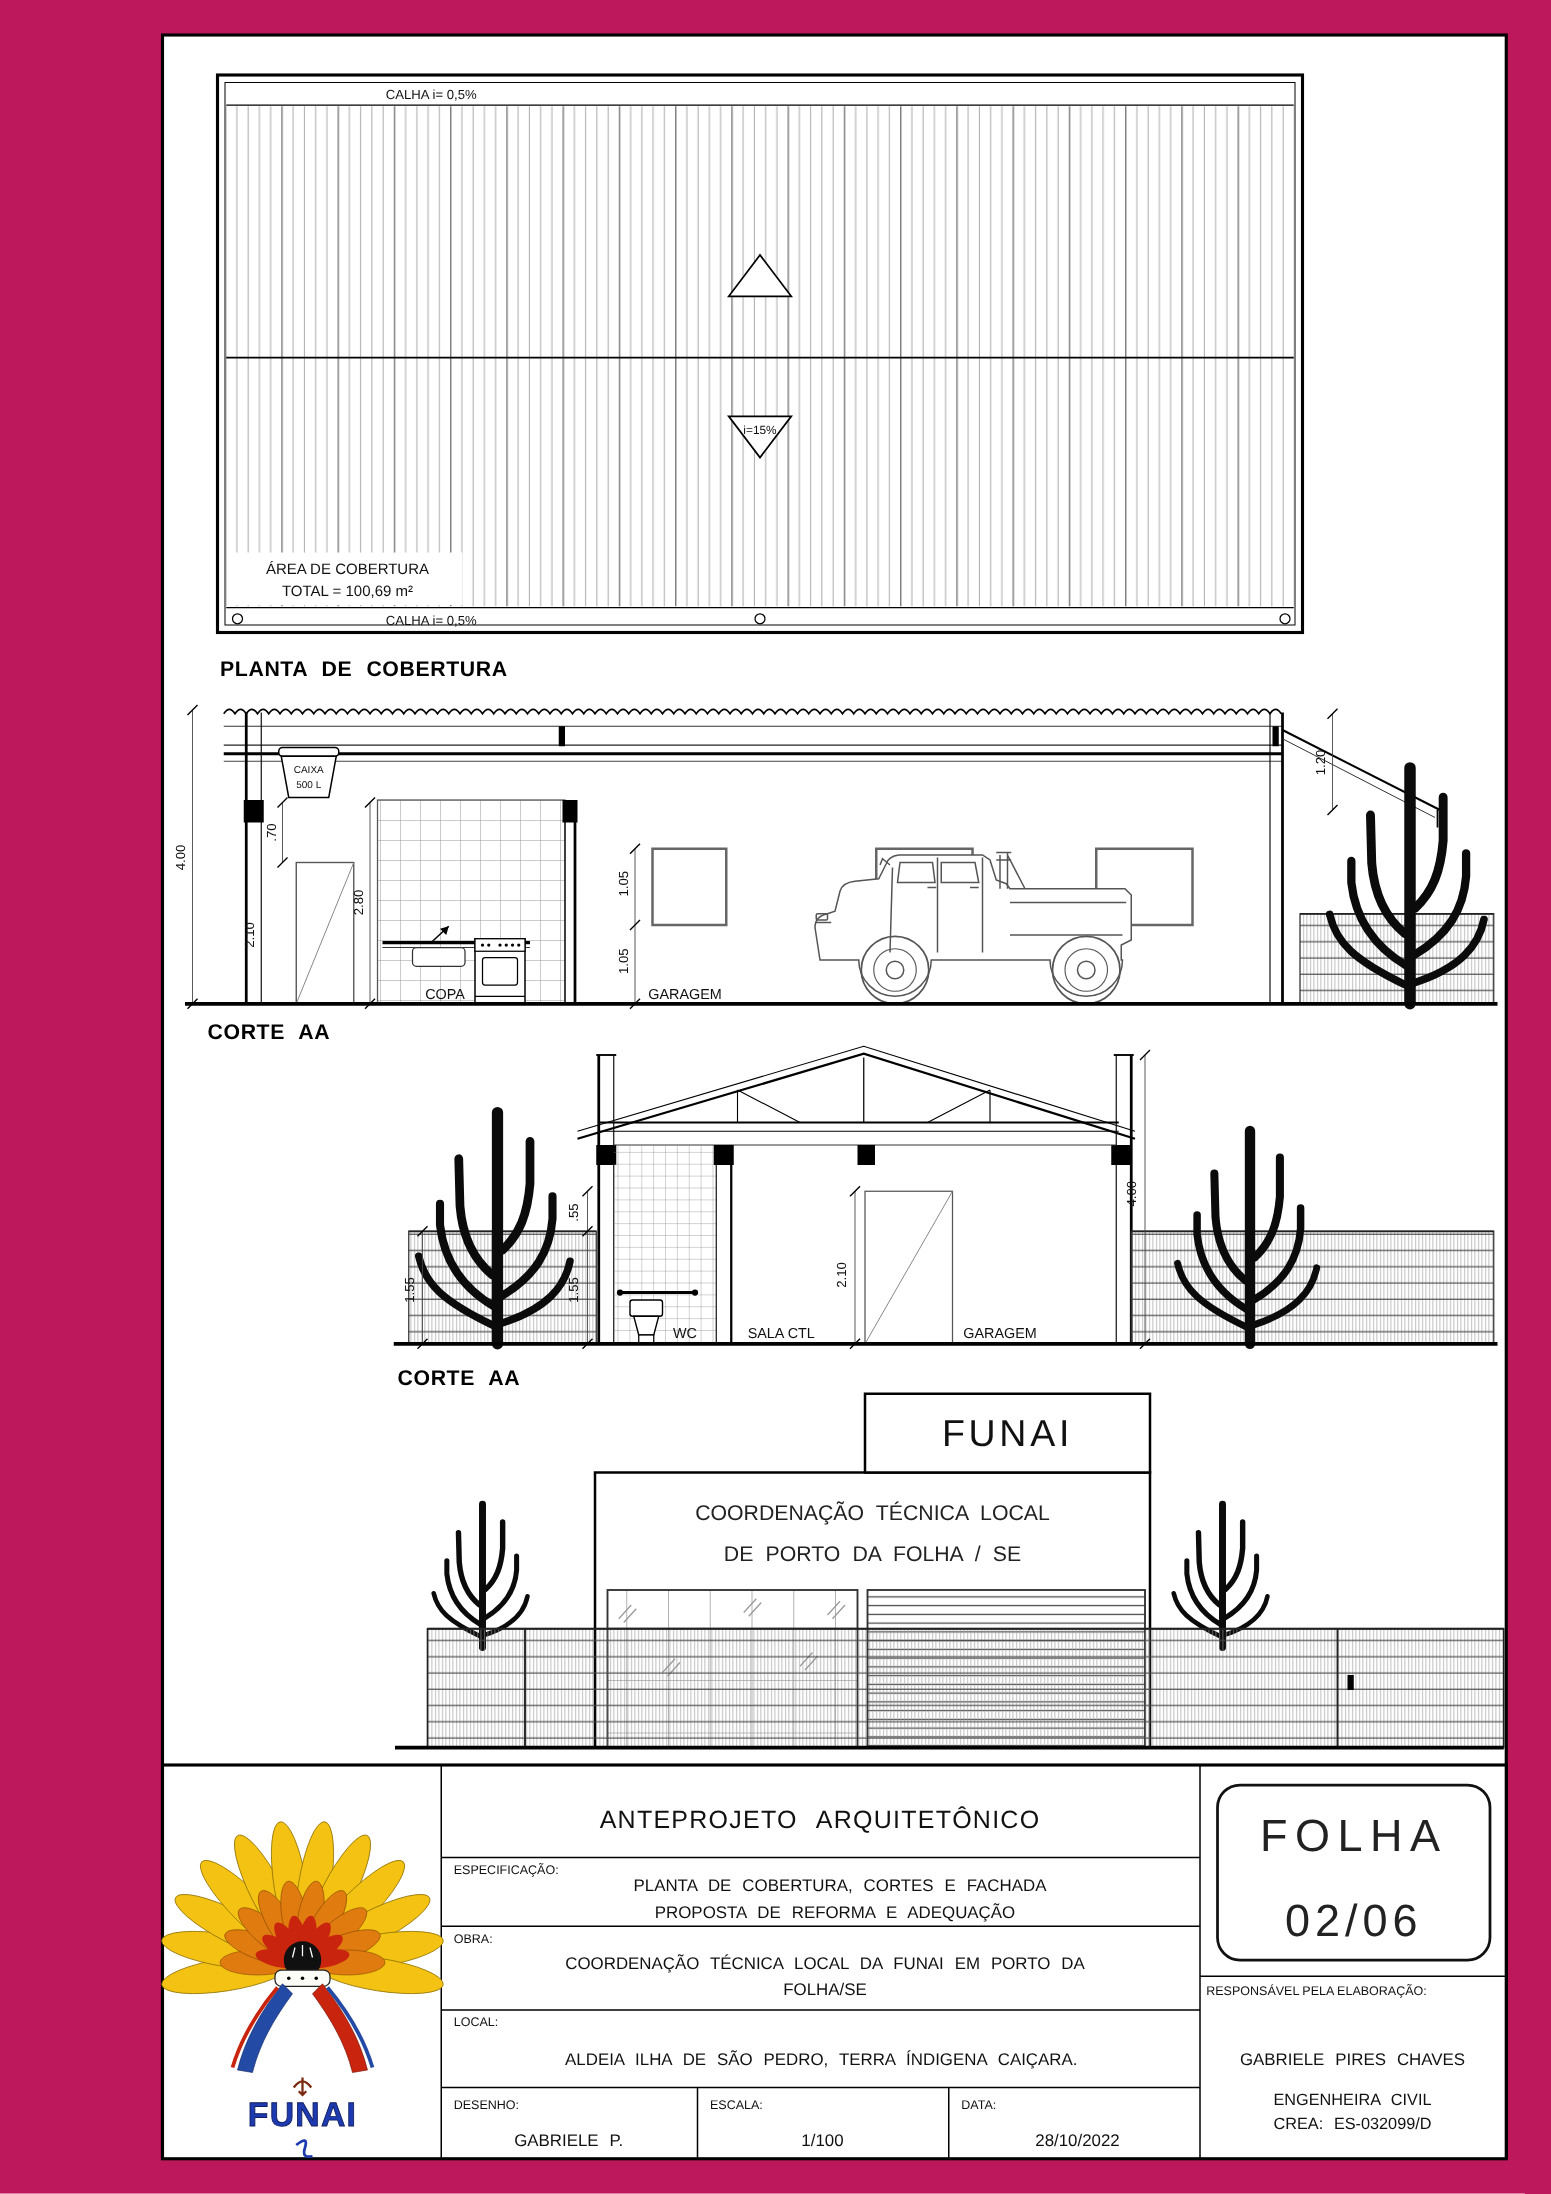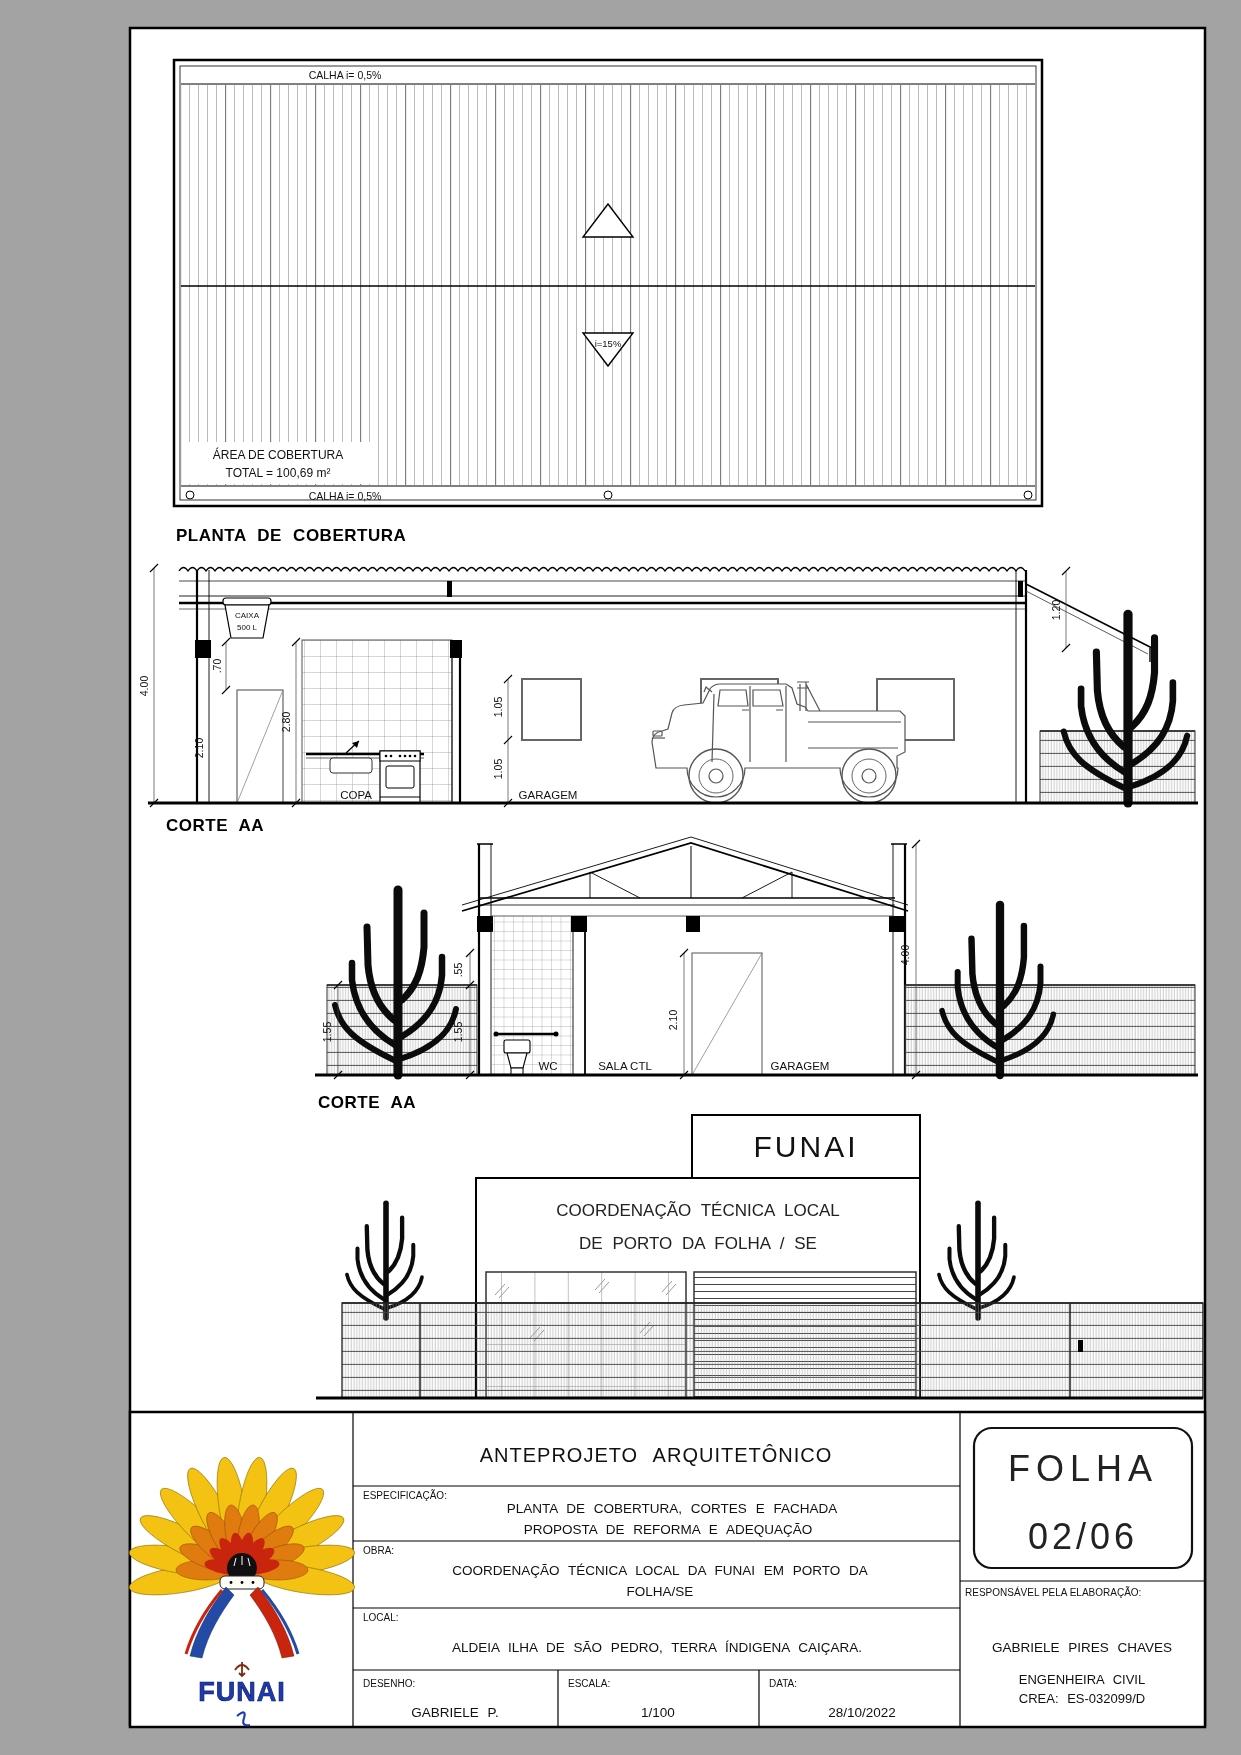--- a/index.html
+++ b/index.html
@@ -1,16 +1,16 @@
 <!DOCTYPE html>
 <html><head>
 <meta charset="utf-8">
 <style>
   html,body{margin:0;padding:0;background:#fff;}
-  #sheet{position:relative;width:1241px;height:1755px;background:#a3a3a3;overflow:hidden;}
+  #sheet{position:relative;width:1241px;height:1755px;background:#be185d;overflow:hidden;}
   svg{position:absolute;left:0;top:0;}
   text{font-family:"Liberation Sans", sans-serif;fill:#111;}
   .lbl{font-weight:bold;font-size:17px;letter-spacing:.5px;word-spacing:6px;fill:#000;}
   .dim{font-size:10.5px;fill:#111;}
   .ann{font-size:10.5px;}
   .room{font-size:11.5px;}
   .cad{word-spacing:5px;}
   .tick{stroke:#000;stroke-width:1.1;}
   .dimline{stroke:#444;stroke-width:.7;}
 </style>

